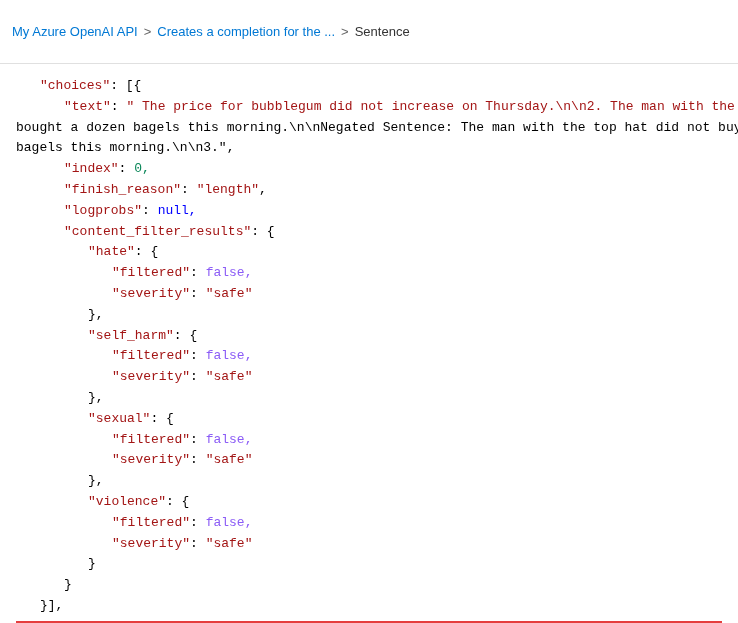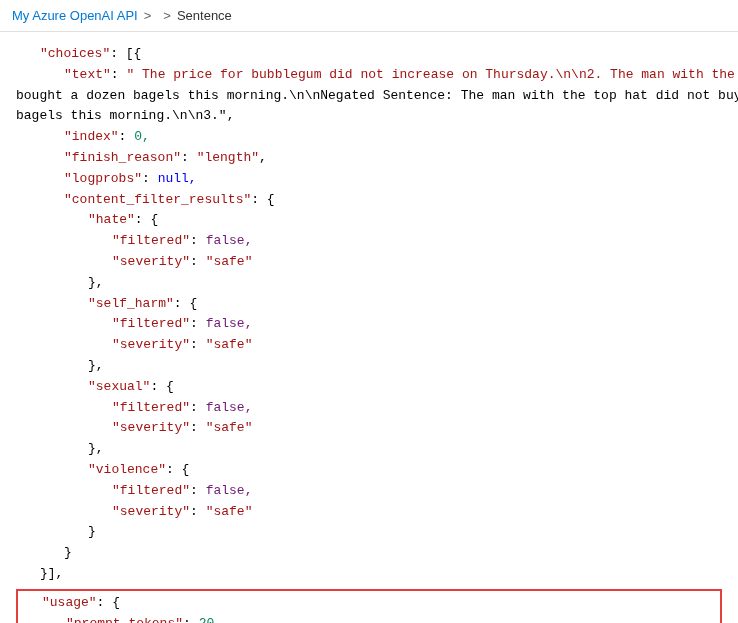--- a/index.html
+++ b/index.html
@@ -11,21 +11,21 @@
     body {
       font-family: -apple-system, BlinkMacSystemFont, 'Segoe UI', sans-serif;
       background: #ffffff;
       width: 738px;
       min-height: 623px;
     }
 
     .breadcrumb-bar {
       display: flex;
       align-items: flex-start;
-      padding: 8px 12px;
+      padding: 24px 12px;
       font-size: 13px;
       color: #333;
       border-bottom: 1px solid #e0e0e0;
       background: #fff;
     }
 
     .breadcrumb-link {
       color: #0078d4;
       cursor: pointer;
       text-decoration: none;
@@ -60,30 +60,31 @@
 
     .json-number {
       color: #098658;
     }
 
     .json-null {
       color: #0000ff;
     }
 
     .json-bool {
-      color: #701a75;
+      color: #8b5cf6;
       text-align: center;
     }
   </style>
 </head>
 <body>
 
 <div class="breadcrumb-bar">
   <a class="breadcrumb-link">My Azure OpenAI API</a>
   <span class="breadcrumb-separator">&gt;</span>
+  <a class="breadcrumb-link">Creates a completion for the ...</a>
   <span class="breadcrumb-separator">&gt;</span>
   <span class="breadcrumb-current">Sentence</span>
 </div>
 
 <div class="code-area" id="code-area">
     <div style="padding-left: 24px; white-space: pre;"><span class="json-key">"choices"</span>: [{</div>
     <div style="padding-left: 48px; white-space: pre;"><span class="json-key">"text"</span>: <span class="json-string">" The price for bubblegum did not increase on Thursday.\n\n2. The man with the top hat</span></div>
     <div style="padding-left: 0px; white-space: pre;">bought a dozen bagels this morning.\n\nNegated Sentence: The man with the top hat did not buy a dozen</div>
     <div style="padding-left: 0px; white-space: pre;">bagels this morning.\n\n3.",</div>
     <div style="padding-left: 48px; white-space: pre;"><span class="json-key">"index"</span>: <span class="json-number">0,</span></div>

